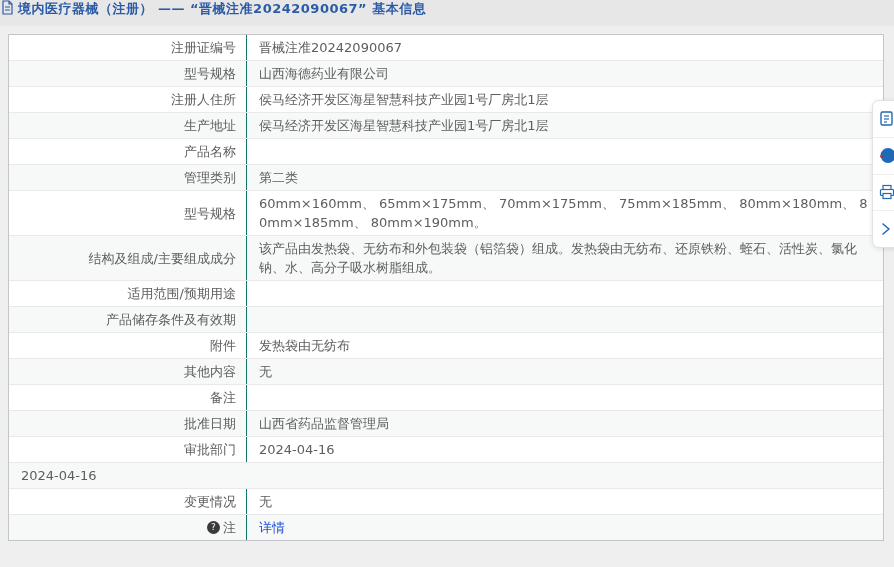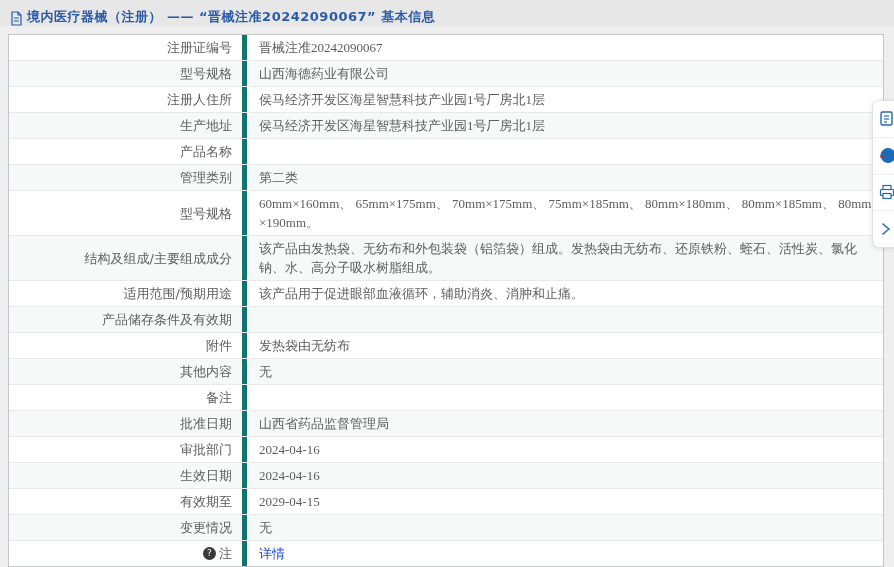--- a/index.html
+++ b/index.html
@@ -8,22 +8,21 @@
     width: 894px; height: 567px;
     background: #efefef;
     font-family: "DejaVu Sans", "Liberation Sans", sans-serif;
     overflow: hidden;
     position: relative;
   }
   .topbar {
     height: 26px;
     background: #e7e7e8;
     display: flex;
-    align-items: flex-end;
-    padding-left: 9px;
+    align-items: flex-start;
   }
   .topbar .doc-icon { display: inline-flex; margin-right: 4px; }
   .topbar .title {
     color: #2b5ba7;
     font-size: 13px;
     font-weight: bold;
     letter-spacing: 0.5px;
   }
   .info-table {
     position: absolute;
@@ -43,32 +42,31 @@
     width: 238px;
     flex: 0 0 238px;
     display: flex;
     align-items: center;
     justify-content: flex-end;
     text-align: center;
     padding: 3px 10px 3px 4px;
     color: #5d5d5d;
     font-size: 13px;
     line-height: 19px;
-    border-right: 5px solid #0f766e;
+    border-right: 1px solid #0f766e;
   }
   .cell-value {
     flex: 1;
     display: flex;
     align-items: center;
     padding: 3px 10px 3px 12px;
     color: #5d5d5d;
     font-size: 13px;
     line-height: 19px;
     word-break: break-all;
-    font-family: Liberation Serif, serif;
   }
   .cell-value .inner { min-height: 19px; }
   .detail-link {
     color: #1d4ed8;
     text-decoration: none;
     cursor: pointer;
   }
   .note-icon {
     display: inline-flex;
     align-items: center;
@@ -159,23 +157,20 @@
       </div>
     </div>
   <div class="row">
       <div class="cell-label">结构及组成/主要组成成分</div>
       <div class="cell-value">
         <span class="inner">该产品由发热袋、无纺布和外包装袋（铝箔袋）组成。发热袋由无纺布、还原铁粉、蛭石、活性炭、氯化钠、水、高分子吸水树脂组成。</span>
       </div>
     </div>
   <div class="row">
       <div class="cell-label">适用范围/预期用途</div>
-      <div class="cell-value">
-        <span class="inner">该产品用于促进眼部血液循环，辅助消炎、消肿和止痛。</span>
-      </div>
     </div>
   <div class="row">
       <div class="cell-label">产品储存条件及有效期</div>
       <div class="cell-value">
         <span class="inner"></span>
       </div>
     </div>
   <div class="row">
       <div class="cell-label">附件</div>
       <div class="cell-value">
@@ -200,29 +195,22 @@
         <span class="inner">山西省药品监督管理局</span>
       </div>
     </div>
   <div class="row">
       <div class="cell-label">审批部门</div>
       <div class="cell-value">
         <span class="inner">2024-04-16</span>
       </div>
     </div>
   <div class="row">
-      <div class="cell-label">生效日期</div>
       <div class="cell-value">
         <span class="inner">2024-04-16</span>
-      </div>
-    </div>
-  <div class="row">
-      <div class="cell-label">有效期至</div>
-      <div class="cell-value">
-        <span class="inner">2029-04-15</span>
       </div>
     </div>
   <div class="row">
       <div class="cell-label">变更情况</div>
       <div class="cell-value">
         <span class="inner">无</span>
       </div>
     </div>
   <div class="row">
     <div class="cell-label">

